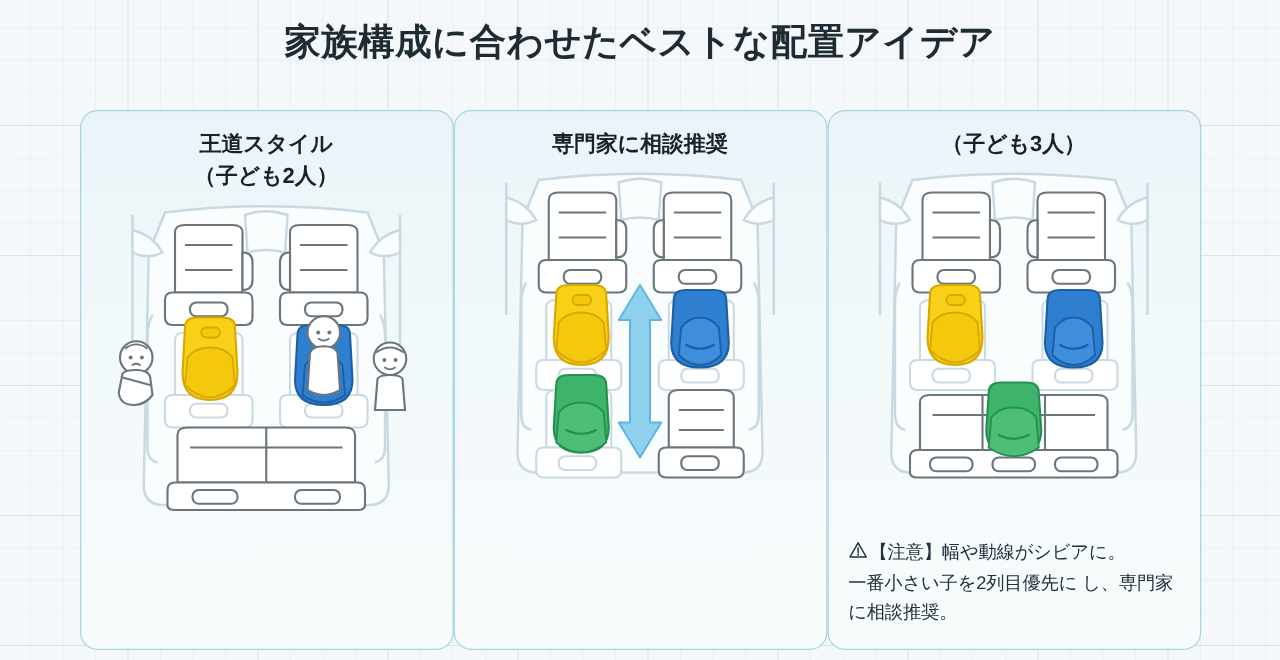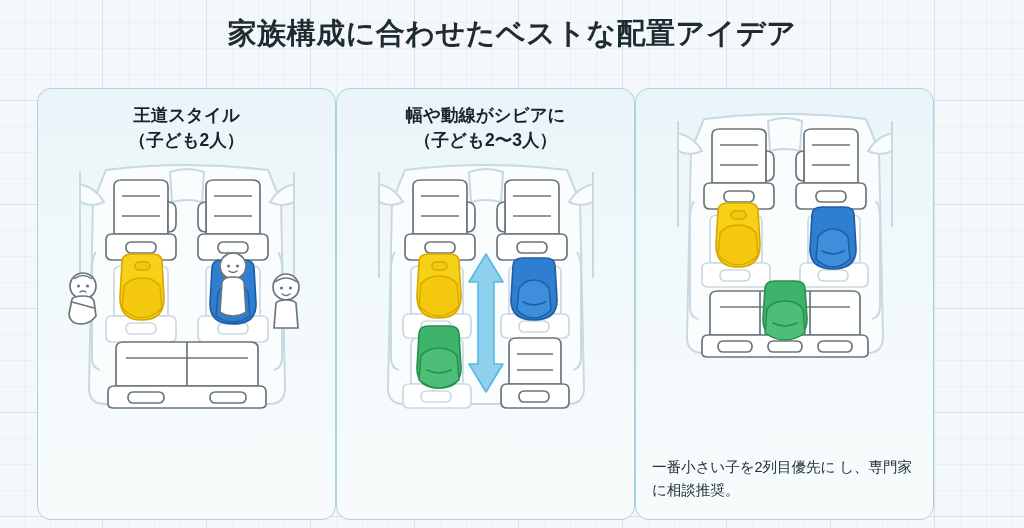--- a/index.html
+++ b/index.html
@@ -35,21 +35,21 @@
     color: #1e2b33;
   }
 
   #cards {
     position: absolute;
     top: 88px;
     left: 37px;
     width: 950px;
     height: 432px;
     display: flex;
-    justify-content: flex-start;
+    justify-content: center;
   }
 
   .card {
     width: 299px;
     height: 432px;
     border: 1.6px solid #a9d3e3;
     border-radius: 14px;
     background: linear-gradient(to bottom, #eaf4f8 0%, #f2f9fb 45%, #f7fbfc 100%);
     position: relative;
     display: flex;
@@ -184,22 +184,21 @@
           <rect x="76" y="234" width="36" height="11" rx="5"></rect>
           <rect x="158" y="234" width="36" height="11" rx="5"></rect>
         </g>
       </svg>
     </div>
 
   </div>
 
   <div class="card">
     <div class="card-title">
-      <span>幅や動線がシビアに</span>
-      <span class="sub">（子ども2〜3人）</span>
+      <span>専門家に相談推奨</span>
     </div>
 
     <div class="diagram">
       <svg viewBox="0 0 270 252" xmlns="http://www.w3.org/2000/svg">
         <g stroke="#c9d9e2" stroke-width="2" fill="#fafdfe">
           <path d="M54 12 Q135 2 216 12 L229 44 L233 230 Q233 246 217 246 L53 246 Q37 246 37 230 L41 44 Z"></path>
         </g>
         <g stroke="#c9d9e2" stroke-width="2" fill="none">
           <path d="M28 14 L28 120"></path>
             <path d="M242 14 L242 120"></path>
@@ -267,20 +266,21 @@
           <path d="M70 198 Q76 190 88 190 Q100 190 106 198 L108 222 Q98 230 88 230 Q78 230 68 222 Z" fill="#4dbd77" stroke="#259150" stroke-width="1.5"></path>
           <path d="M76 212 Q88 218 100 212" stroke="#259150" stroke-width="1.7" fill="none" stroke-linecap="round"></path>
         </g>
       </svg>
     </div>
 
   </div>
 
   <div class="card">
     <div class="card-title">
+      <span class="sub">（子ども3人）</span>
     </div>
 
     <div class="diagram">
       <svg viewBox="0 0 270 252" xmlns="http://www.w3.org/2000/svg">
         <g stroke="#c9d9e2" stroke-width="2" fill="#fafdfe">
           <path d="M54 12 Q135 2 216 12 L229 44 L233 230 Q233 246 217 246 L53 246 Q37 246 37 230 L41 44 Z"></path>
         </g>
         <g stroke="#c9d9e2" stroke-width="2" fill="none">
           <path d="M28 14 L28 120"></path>
             <path d="M242 14 L242 120"></path>
@@ -339,18 +339,27 @@
 
         <g>
           <path d="M115 182 Q115 174 125 174 L145 174 Q155 174 155 182 L157 212 Q157 232 135 232 Q113 232 113 212 Z" fill="#3db36b" stroke="#259150" stroke-width="1.7"></path>
           <path d="M117 202 Q123 194 135 194 Q147 194 153 202 L155 226 Q145 233 135 233 Q125 233 115 226 Z" fill="#4dbd77" stroke="#259150" stroke-width="1.5"></path>
           <path d="M123 216 Q135 222 147 216" stroke="#259150" stroke-width="1.7" fill="none" stroke-linecap="round"></path>
         </g>
       </svg>
     </div>
 
     <div class="caption warn">
+      <span class="warnrow">
+        <span class="warn-icon">
+          <svg width="15" height="14" viewBox="0 0 15 14" xmlns="http://www.w3.org/2000/svg">
+            <path d="M7.5 1.3 L14 12.6 L1 12.6 Z" fill="none" stroke="#20313c" stroke-width="1.2" stroke-linejoin="round"></path>
+            <path d="M7.5 5.4 L7.5 9.2" stroke="#20313c" stroke-width="1.2" stroke-linecap="round"></path>
+            <circle cx="7.5" cy="10.8" r="0.75" fill="#20313c"></circle>
+          </svg>
+        </span><span>【注意】幅や動線がシビアに。</span>
+      </span>
       <span>一番小さい子を2列目優先に</span>
       <span>し、専門家に相談推奨。</span>
     </div>
   </div>
 
 </div>
 
 </body></html>

